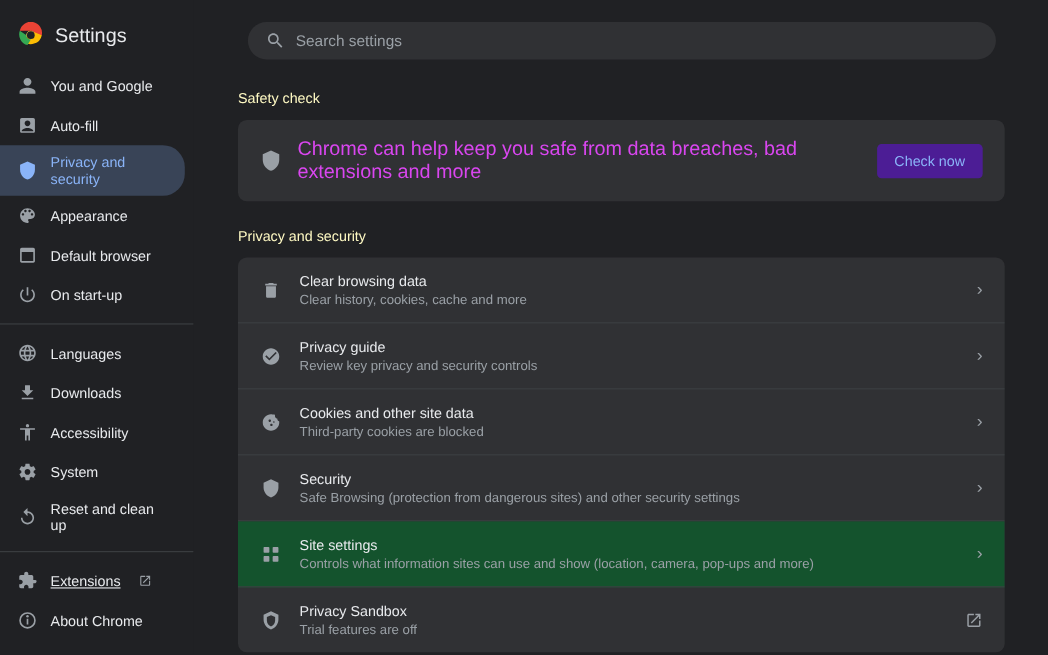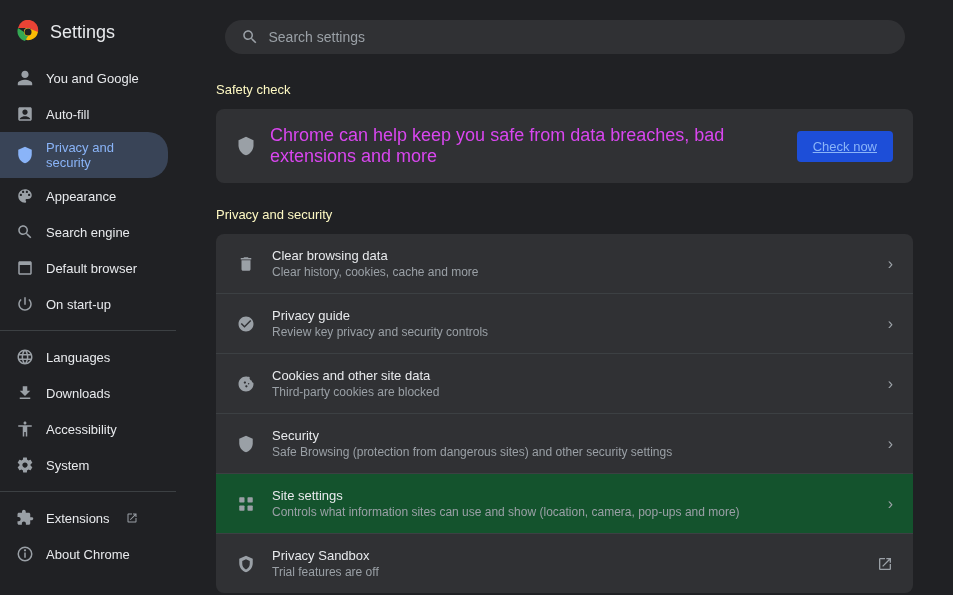--- a/index.html
+++ b/index.html
@@ -94,20 +94,21 @@
     .sidebar-item-with-ext {
       display: flex;
       align-items: center;
       padding: 8px 16px;
       gap: 12px;
       cursor: pointer;
       border-radius: 0 20px 20px 0;
       margin-right: 8px;
       color: #e8eaed;
       min-height: 36px;
+      text-decoration: underline;
     }
 
     .ext-link-icon {
       width: 12px;
       height: 12px;
       margin-left: 4px;
       color: #9aa0a6;
     }
 
     
@@ -181,30 +182,29 @@
       flex-shrink: 0;
     }
 
     .safety-check-text {
       flex: 1;
       font-size: 18px;
       color: #d946ef;
     }
 
     .check-now-btn {
-      background-color: #1d4ed8;
+      background-color: #4c1d95;
       color: #8ab4f8;
       border: none;
       border-radius: 4px;
       padding: 8px 16px;
       font-size: 13px;
       cursor: pointer;
       white-space: nowrap;
       flex-shrink: 0;
-      text-decoration: underline;
     }
 
     
     .privacy-section {
       margin-bottom: 24px;
     }
 
     .settings-list {
       background-color: #303134;
       border-radius: 8px;
@@ -316,28 +316,20 @@
 
   <div class="sidebar-item">
     <span class="sidebar-icon">
       <svg width="18" height="18" viewBox="0 0 24 24" fill="currentColor">
           <path d="M12 3c-4.97 0-9 4.03-9 9s4.03 9 9 9c.83 0 1.5-.67 1.5-1.5 0-.39-.15-.74-.39-1.01-.23-.26-.38-.61-.38-.99 0-.83.67-1.5 1.5-1.5H16c2.76 0 5-2.24 5-5 0-4.42-4.03-8-9-8zm-5.5 9c-.83 0-1.5-.67-1.5-1.5S5.67 9 6.5 9 8 9.67 8 10.5 7.33 12 6.5 12zm3-4C8.67 8 8 7.33 8 6.5S8.67 5 9.5 5s1.5.67 1.5 1.5S10.33 8 9.5 8zm5 0c-.83 0-1.5-.67-1.5-1.5S13.67 5 14.5 5s1.5.67 1.5 1.5S15.33 8 14.5 8zm3 4c-.83 0-1.5-.67-1.5-1.5S16.67 9 17.5 9s1.5.67 1.5 1.5-.67 1.5-1.5 1.5z"></path>
         </svg>
     </span>
     <span class="sidebar-item-label">Appearance</span>
   </div>
 
-  <div class="sidebar-item">
-    <span class="sidebar-icon">
-      <svg width="18" height="18" viewBox="0 0 24 24" fill="currentColor">
-          <path d="M15.5 14h-.79l-.28-.27C15.41 12.59 16 11.11 16 9.5 16 5.91 13.09 3 9.5 3S3 5.91 3 9.5 5.91 16 9.5 16c1.61 0 3.09-.59 4.23-1.57l.27.28v.79l5 4.99L20.49 19l-4.99-5zm-6 0C7.01 14 5 11.99 5 9.5S7.01 5 9.5 5 14 7.01 14 9.5 11.99 14 9.5 14z"></path>
-        </svg>
-    </span>
-    <span class="sidebar-item-label">Search engine</span>
-  </div>
 
   <div class="sidebar-item">
     <span class="sidebar-icon">
       <svg width="18" height="18" viewBox="0 0 24 24" fill="currentColor">
           <path d="M3 5v14c0 1.1.9 2 2 2h14c1.1 0 2-.9 2-2V5c0-1.1-.9-2-2-2H5c-1.1 0-2 .9-2 2zm16 14H5V8h14v11z"></path>
         </svg>
     </span>
     <span class="sidebar-item-label">Default browser</span>
   </div>
 
@@ -381,20 +373,28 @@
 
   <div class="sidebar-item">
     <span class="sidebar-icon">
       <svg width="18" height="18" viewBox="0 0 24 24" fill="currentColor">
           <path d="M19.43 12.98c.04-.32.07-.64.07-.98s-.03-.66-.07-.98l2.11-1.65c.19-.15.24-.42.12-.64l-2-3.46c-.12-.22-.39-.3-.61-.22l-2.49 1c-.52-.4-1.08-.73-1.69-.98l-.38-2.65C14.46 2.18 14.25 2 14 2h-4c-.25 0-.46.18-.49.42l-.38 2.65c-.61.25-1.17.59-1.69.98l-2.49-1c-.23-.09-.49 0-.61.22l-2 3.46c-.13.22-.07.49.12.64l2.11 1.65c-.04.32-.07.65-.07.98s.03.66.07.98l-2.11 1.65c-.19.15-.24.42-.12.64l2 3.46c.12.22.39.3.61.22l2.49-1c.52.4 1.08.73 1.69.98l.38 2.65c.03.24.24.42.49.42h4c.25 0 .46-.18.49-.42l.38-2.65c.61-.25 1.17-.58 1.69-.98l2.49 1c.23.09.49 0 .61-.22l2-3.46c.12-.22.07-.49-.12-.64l-2.11-1.65zM12 15.5c-1.93 0-3.5-1.57-3.5-3.5s1.57-3.5 3.5-3.5 3.5 1.57 3.5 3.5-1.57 3.5-3.5 3.5z"></path>
         </svg>
     </span>
     <span class="sidebar-item-label">System</span>
   </div>
 
+  <div class="sidebar-item">
+    <span class="sidebar-icon">
+      <svg width="18" height="18" viewBox="0 0 24 24" fill="currentColor">
+          <path d="M12 5V1L7 6l5 5V7c3.31 0 6 2.69 6 6s-2.69 6-6 6-6-2.69-6-6H4c0 4.42 3.58 8 8 8s8-3.58 8-8-3.58-8-8-8z"></path>
+        </svg>
+    </span>
+    <span class="sidebar-item-label">Reset and clean up</span>
+  </div>
 
   <div class="sidebar-divider"></div>
 
   <div class="sidebar-item-with-ext">
     <span class="sidebar-icon">
       <svg width="18" height="18" viewBox="0 0 24 24" fill="#9aa0a6">
           <path d="M20.5 11H19V7c0-1.1-.9-2-2-2h-4V3.5C13 2.12 11.88 1 10.5 1S8 2.12 8 3.5V5H4c-1.1 0-1.99.9-1.99 2v3.8H3.5c1.49 0 2.7 1.21 2.7 2.7s-1.21 2.7-2.7 2.7H2V19c0 1.1.9 2 2 2h3.8v-1.5c0-1.49 1.21-2.7 2.7-2.7 1.49 0 2.7 1.21 2.7 2.7V21H17c1.1 0 2-.9 2-2v-4h1.5c1.38 0 2.5-1.12 2.5-2.5S21.88 11 20.5 11z"></path>
         </svg>
     </span>
     <span class="sidebar-item-label">Extensions</span>

